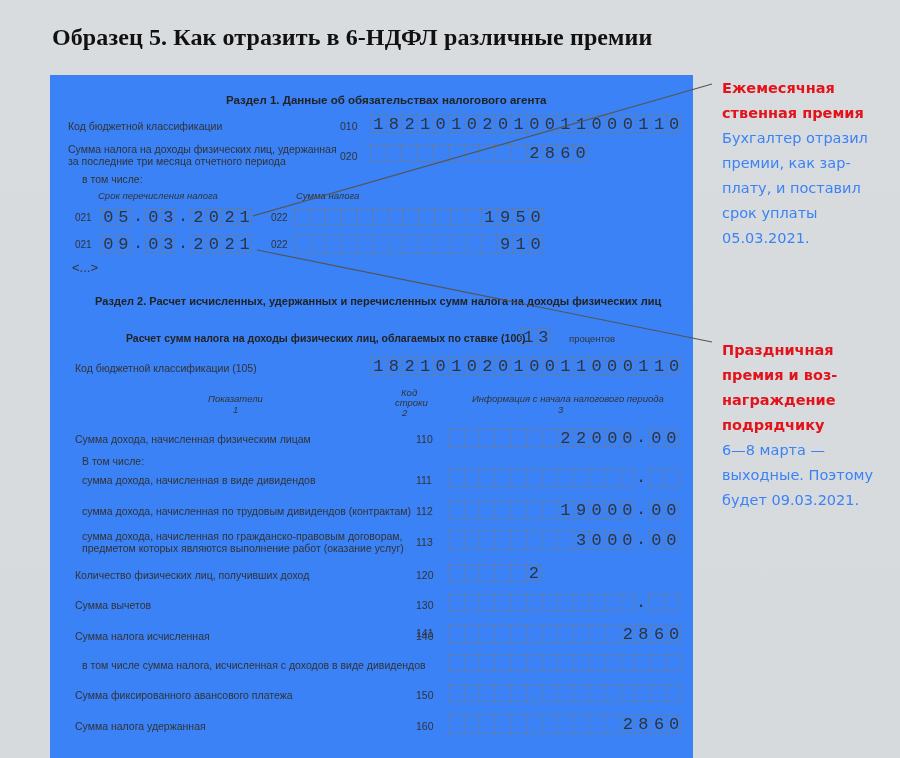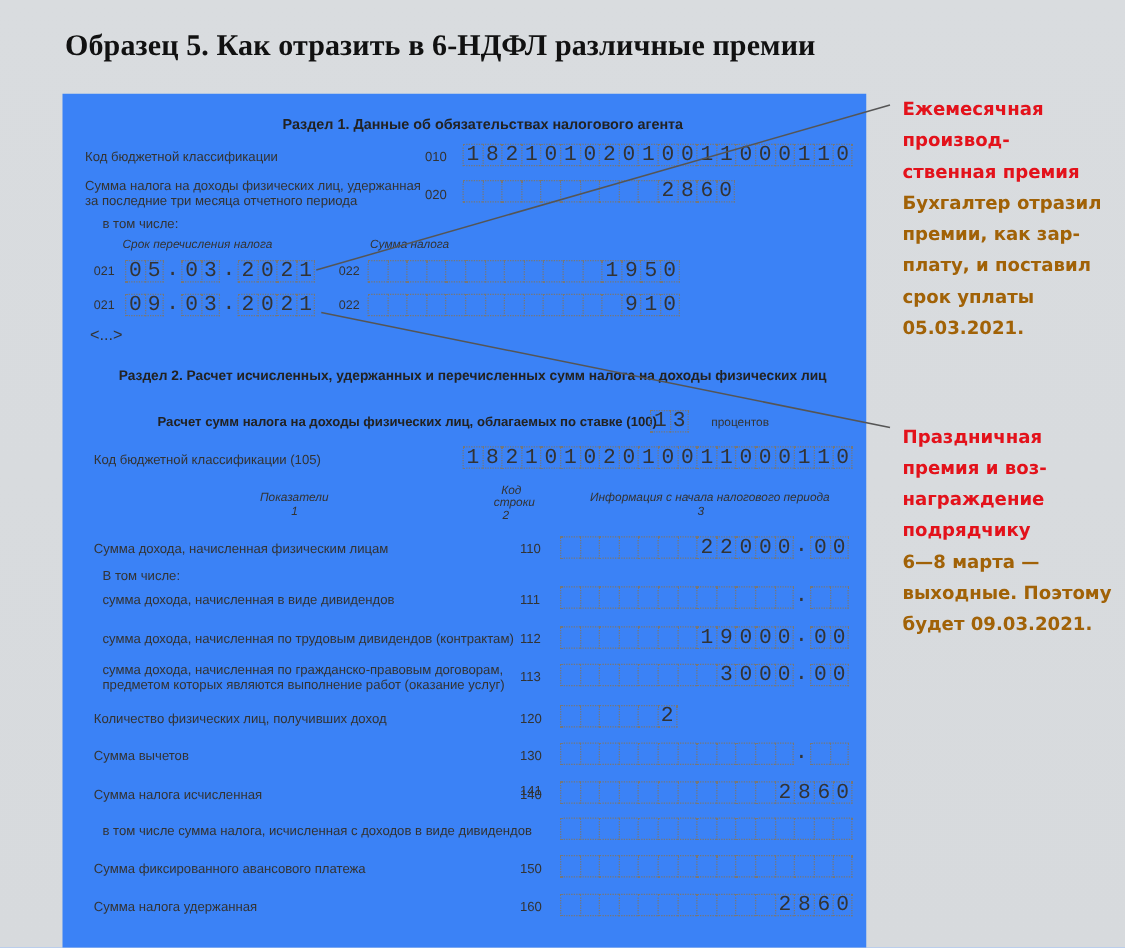--- a/index.html
+++ b/index.html
@@ -27,21 +27,21 @@
     width:15.6px; height:18px; box-sizing:border-box;
     border-top:1px dotted #777; border-bottom:1px dotted #777;
     border-left:1px dotted #777;
     font-family:"Liberation Mono", monospace; font-size:17px; line-height:18px;
     text-align:center; color:#333;
   }
   .cell:last-child { border-right:1px dotted #777; }
   .dot { width:10px; text-align:center; font-family:"Liberation Mono", monospace; font-size:17px; line-height:18px; color:#333; }
   .note { position:absolute; font-family:"DejaVu Sans", sans-serif; font-size:14.5px; line-height:25px; }
   .note .red { color:#e3121b; font-weight:bold; }
-  .note .blk { color:#a16207;font-weight:bold; }
+  .note .blk { color:#3b82f6; }
   svg.lines { position:absolute; left:0; top:0; width:900px; height:758px; pointer-events:none; }
 </style>
 </head>
 <body>
 
 <div class="title">Образец 5. Как отразить в 6-НДФЛ различные премии</div>
 
 <div class="sheet">
 
   <div class="abs h" style="left:176px;top:19px;">Раздел 1. Данные об обязательствах налогового агента</div>
@@ -416,21 +416,20 @@
     </div>
 </div>
 
 <svg class="lines">
   <line x1="253" y1="216" x2="712" y2="84" stroke="#555" stroke-width="1.2"></line>
   <line x1="257" y1="250" x2="712" y2="342" stroke="#555" stroke-width="1.2"></line>
 </svg>
 
 <div class="note" style="left:722px;top:76px;">
   <div class="red">Ежемесячная</div>
-  <div class="red">производ-</div>
   <div class="red">ственная премия</div>
   <div class="blk">Бухгалтер отразил</div>
   <div class="blk">премии, как зар-</div>
   <div class="blk">плату, и поставил</div>
   <div class="blk">срок уплаты</div>
   <div class="blk">05.03.2021.</div>
 </div>
 
 <div class="note" style="left:722px;top:338px;">
   <div class="red">Праздничная</div>

